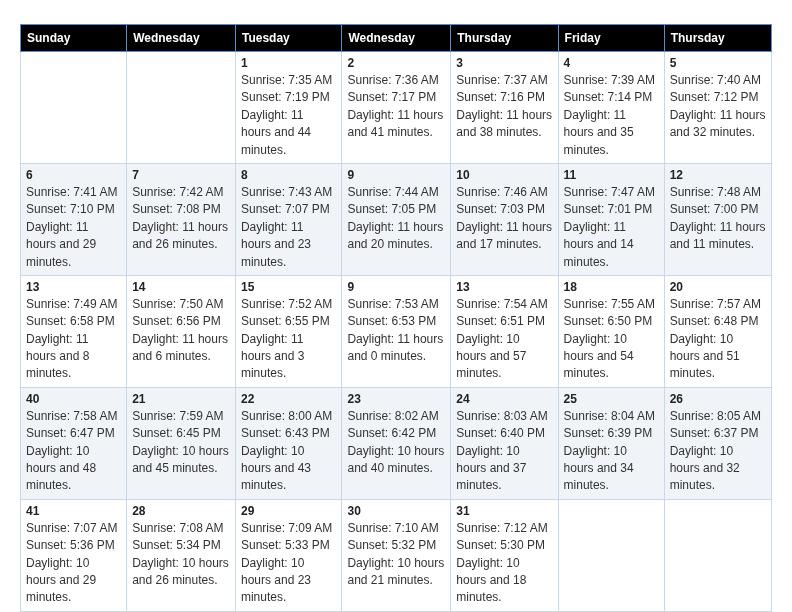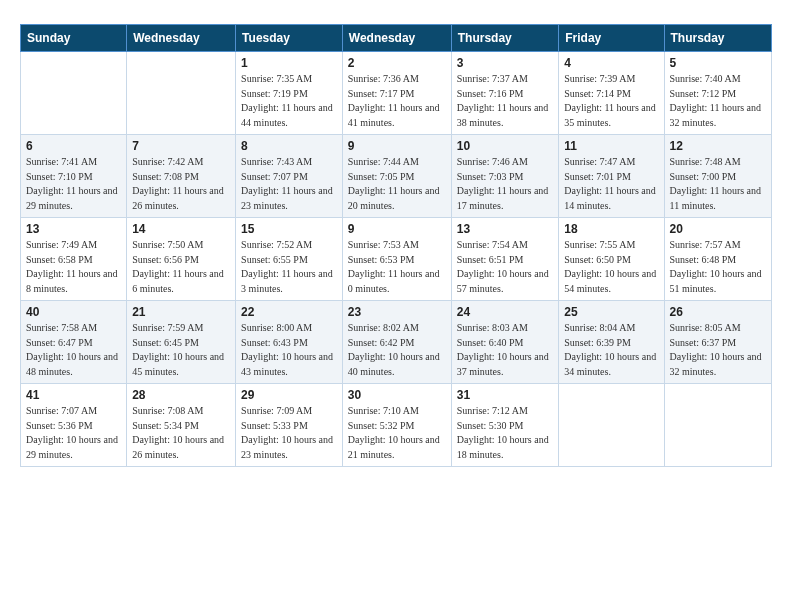--- a/index.html
+++ b/index.html
@@ -38,21 +38,21 @@
       color: #555;
       margin-top: 2px;
     }
     .calendar {
       width: 100%;
       border-collapse: collapse;
       margin-top: 8px;
       font-size: 11px;
     }
     .calendar th {
-      background-color: #0c4a6e;
+      background-color: #000000;
       color: #fff;
       text-align: left;
       padding: 6px 6px;
       font-size: 12px;
       font-weight: bold;
       border: 1px solid #5090d0;
     }
     .calendar td {
       border: 1px solid #c8d8e8;
       vertical-align: top;
@@ -65,23 +65,22 @@
       background: #f0f4f8;
     }
     .day-num {
       font-weight: bold;
       font-size: 12px;
       margin-bottom: 2px;
       color: #222;
     }
     .day-detail {
       color: #333;
-      font-size: 10px;
+      font-size: 12px;
       line-height: 1.45;
-      font-family: Liberation Serif, serif;
     }
     .empty-cell {
       background: #fff !important;
     }
     .calendar tr:nth-child(even) td.empty-cell {
       background: #f0f4f8 !important;
     }
   </style>
 </head>
 <body>

